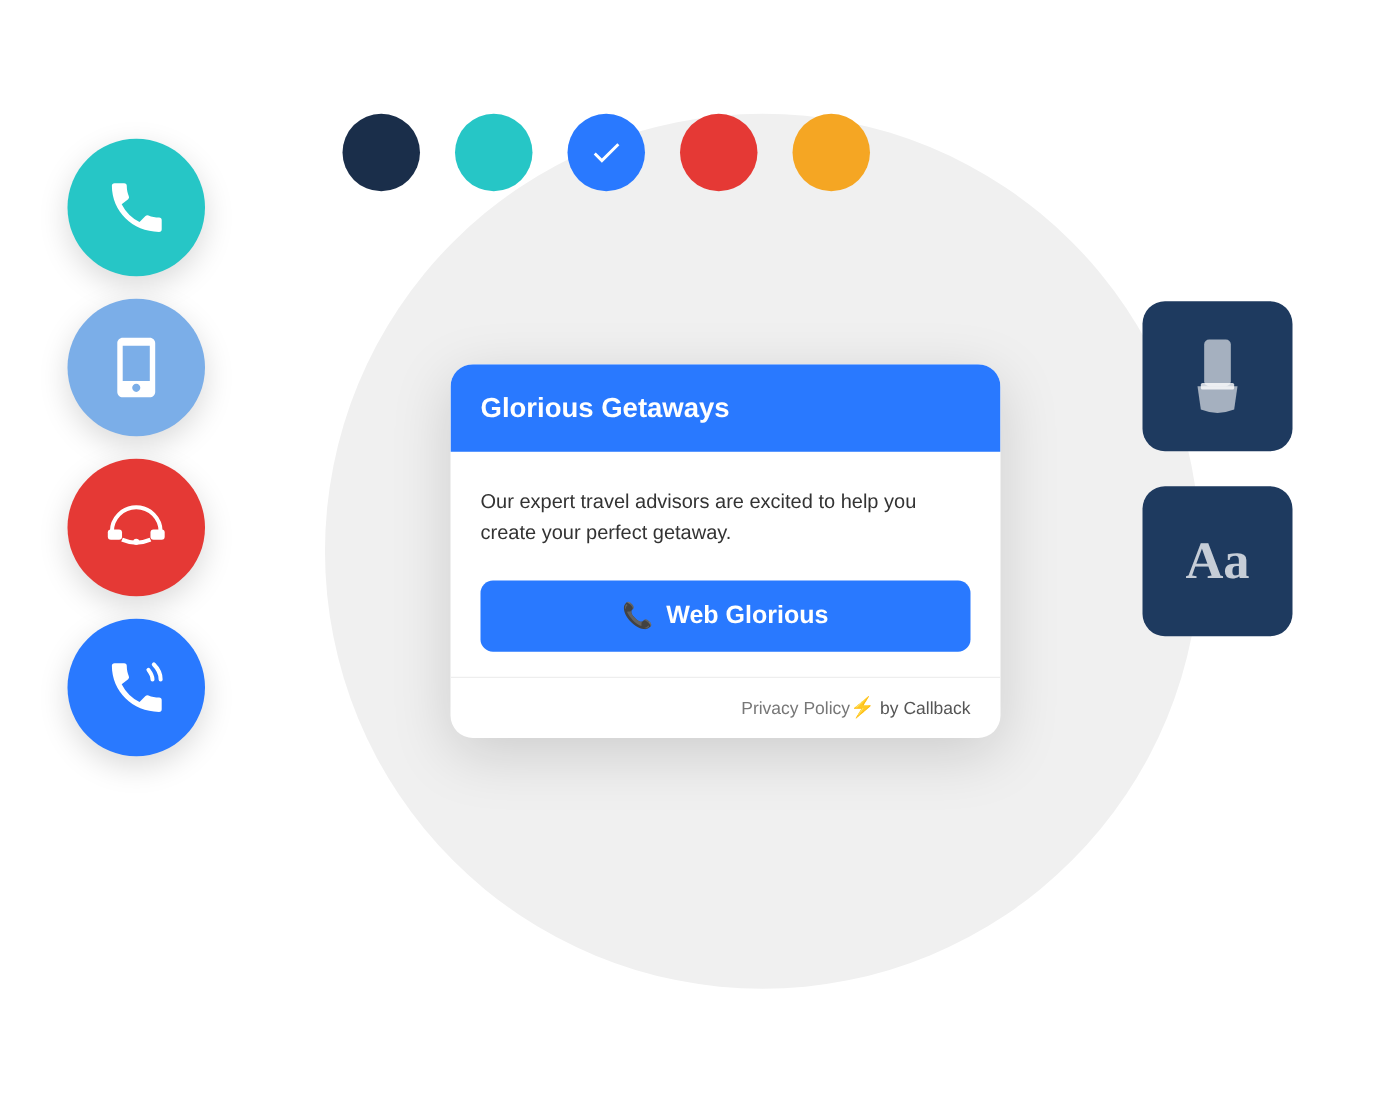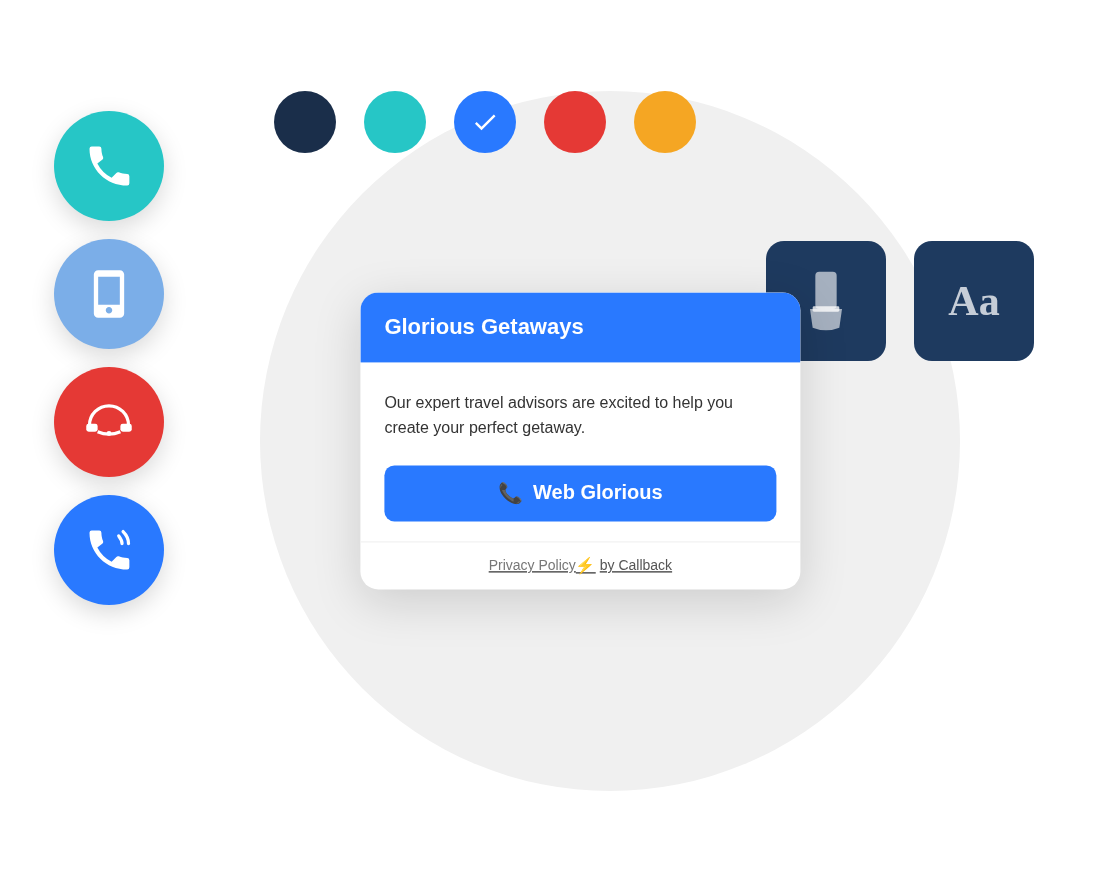--- a/index.html
+++ b/index.html
@@ -77,21 +77,21 @@
       height: 52px;
       fill: white;
     }
 
     
     .right-icons {
       position: absolute;
       right: 20px;
       top: 210px;
       display: flex;
-      flex-direction: row;
+      flex-direction: column;
       gap: 28px;
     }
 
     .tool-icon-box {
       width: 120px;
       height: 120px;
       background: #1e3a5f;
       border-radius: 18px;
       display: flex;
       align-items: center;
@@ -150,25 +150,24 @@
       font-size: 20px;
       font-weight: 600;
       padding: 16px;
       border-radius: 10px;
       border: none;
       cursor: pointer;
     }
 
     .widget-footer {
       display: flex;
-      justify-content: center;
+      justify-content: flex-end;
       align-items: center;
       padding: 14px 24px;
       border-top: 1px solid #eee;
-      text-decoration: underline;
     }
 
     .privacy-link {
       color: #777;
       font-size: 14px;
       text-decoration: none;
     }
 
     .by-talkative {
       display: flex;

